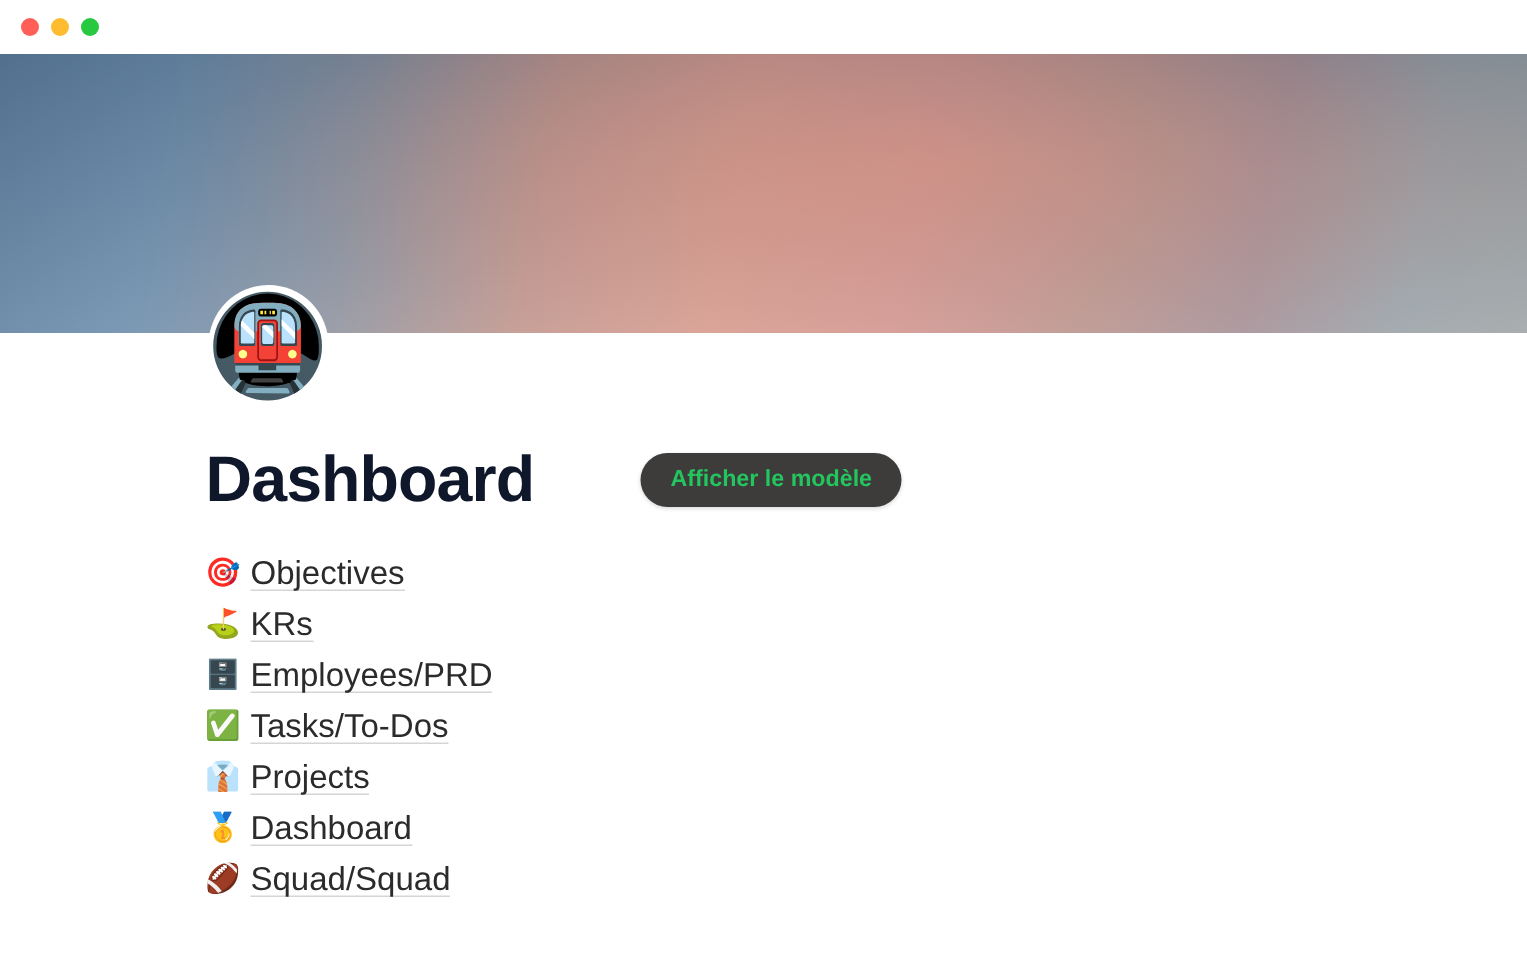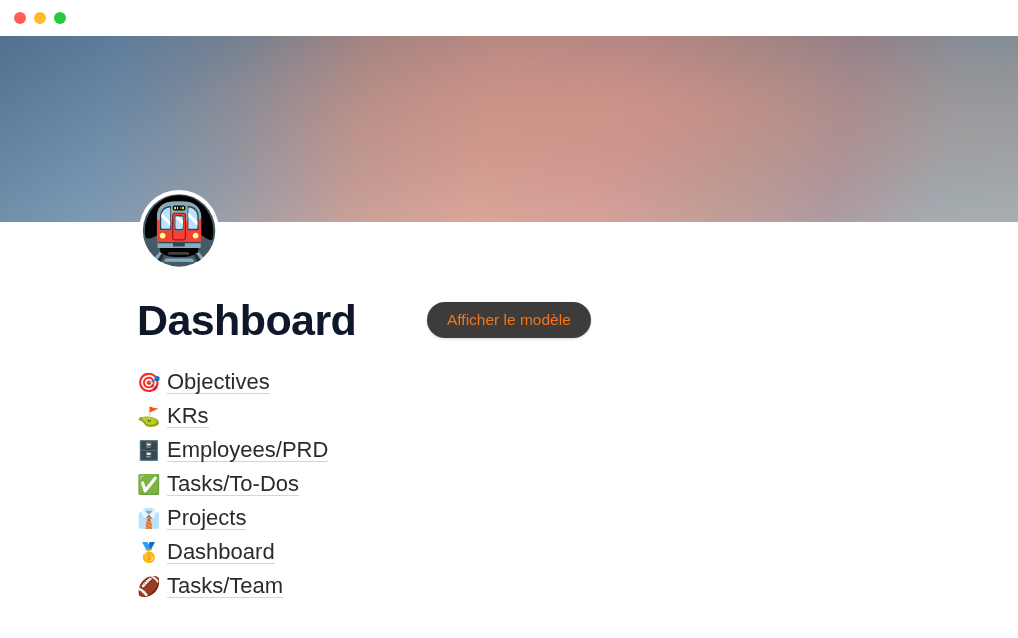--- a/index.html
+++ b/index.html
@@ -126,28 +126,29 @@
 
   .template-pill {
     position: absolute;
     left: 427px;
     top: 302px;
     height: 36px;
     padding: 0 20px;
     border: none;
     border-radius: 18px;
     background: #3d3c3b;
-    color: #f97316;
+    color: #22c55e;
     font-family: "Liberation Sans", sans-serif;
     font-size: 15.5px;
     line-height: 36px;
     white-space: nowrap;
     cursor: pointer;
     z-index: 14;
     box-shadow: 0 1px 3px rgba(0,0,0,0.16);
+    font-weight: bold;
   }
 
   
   .link-list {
     position: absolute;
     left: 137px;
     top: 366px;
     width: 420px;
     z-index: 12;
   }
@@ -230,18 +231,18 @@
       <span class="link-text">Projects</span>
     </div>
 
     <div class="link-row">
       <span class="link-emoji">🥇</span>
       <span class="link-text">Dashboard</span>
     </div>
 
     <div class="link-row">
       <span class="link-emoji">🏈</span>
-      <span class="link-text">Tasks/Team</span>
+      <span class="link-text">Squad/Squad</span>
     </div>
 
   </div>
 
 </div>
 
 </body></html>

